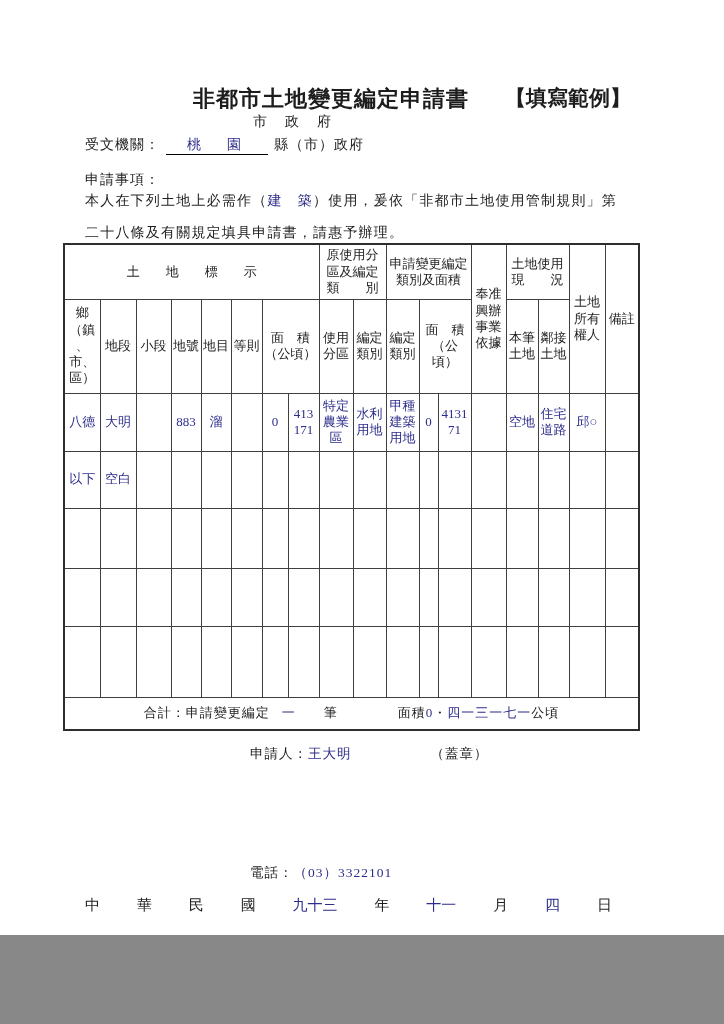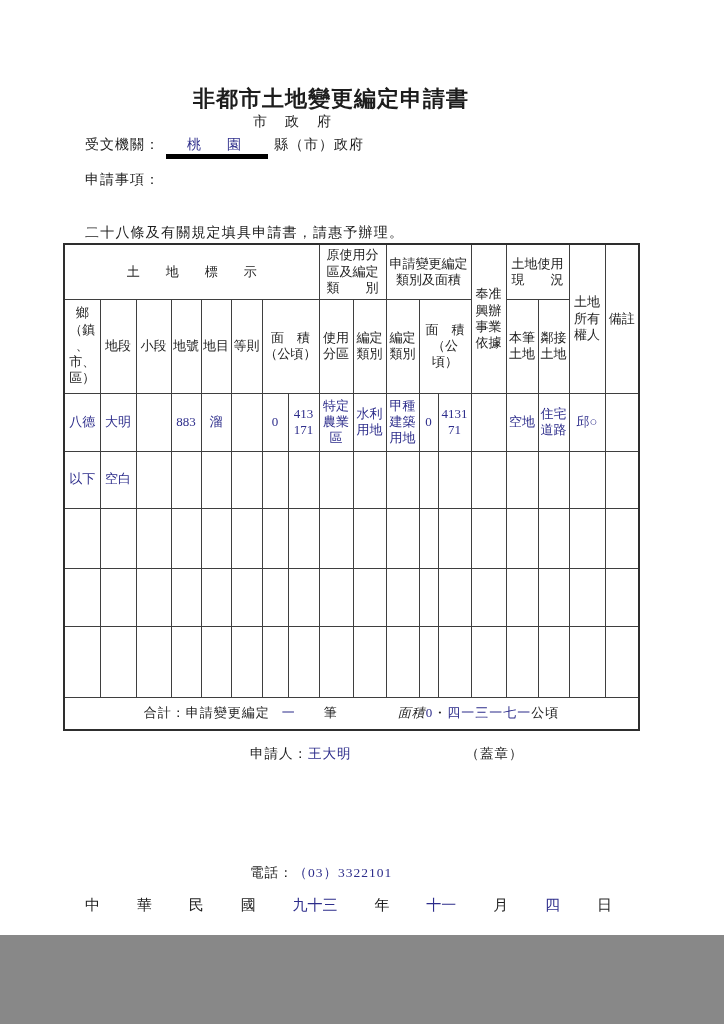--- a/index.html
+++ b/index.html
@@ -10,21 +10,21 @@
   }
   .abs{position:absolute;}
   .blue{color:#2d2d8b;}
   .ml{white-space:pre-line;}
   
   .title{left:193px; top:84px; font-size:22px; font-weight:bold; letter-spacing:1px;}
   .title-tag{left:505px; top:84px; font-size:21px; font-weight:bold;}
   .gov-line{left:253px; top:113px; font-size:14px; letter-spacing:2px;}
   .recipient{left:85px; top:136px; font-size:14px; letter-spacing:1px;}
   .blank-line{
-    display:inline-block; width:102px; border-bottom:5px solid #000000;
+    display:inline-block; width:102px; border-bottom:1px solid #000000;
     text-align:center; letter-spacing:6px; margin:0 6px;
   }
   .apply-head{left:85px; top:171px; font-size:14px; letter-spacing:1px;text-align:center;}
   .para1{left:85px; top:192px; font-size:14px; letter-spacing:1.2px;}
   .para2{left:85px; top:224px; font-size:14px; letter-spacing:1.2px;}
   
   table.land{
     position:absolute; left:63px; top:243px; width:575px;
     border-collapse:collapse; table-layout:fixed; border:2px solid #2e2e2e;
   }
@@ -34,47 +34,51 @@
   }
   td.grp{font-size:13px;}
   td.hdr{font-size:12.5px;}
   td.township{text-align:left; padding-left:3px; font-size:12px; line-height:18px;}
   td.approval{line-height:33px;}
   td.owner-col{line-height:17px;}
   td.sd-light{border-right:1px solid #bcbcbc;}
   td.sd-dark{border-right:1px solid #3f3f3f;}
   td.val{color:#2d2d8b;}
   td.total-cell{text-align:left; padding:4px 0 4px 8px; font-size:13.5px; letter-spacing:1px;}
-  .sp-s{margin-left:12px;} .sp-m{margin-left:28px;} .sp-l{margin-left:60px;font-style:italic;}
+  .sp-s{margin-left:12px;} .sp-m{margin-left:28px;} .sp-l{margin-left:60px;}
   
   .f-line{font-size:13.5px; letter-spacing:1px;}
   .applicant{left:250px; top:745px;}
-  .seal{margin-left:114px;}
+  .seal{margin-left:79px;}
   .idline{left:250px; top:785px;}
   .addr{left:250px; top:825px;}
   .phone{left:250px; top:864px;}
   .date-line{
     left:85px; top:896px; width:527px; display:flex;
     justify-content:space-between; font-size:15px;
   }
 </style>
 </head>
 <body>
 
 <div class="page">
 
   <div class="abs title">非都市土地變更編定申請書</div>
+  <div class="abs title-tag">【填寫範例】</div>
 
   <div class="abs gov-line">市　政　府</div>
 
   <div class="abs recipient">
     <span>受文機關：</span><span class="blank-line blue">桃　園</span><span>縣（市）政府</span>
   </div>
 
   <div class="abs apply-head">申請事項：</div>
+  <div class="abs para1">
+    <span>本人在下列土地上必需作（</span><span class="blue">建　築</span><span>）使用，爰依「非都市土地使用管制規則」第</span>
+  </div>
   <div class="abs para2">二十八條及有關規定填具申請書，請惠予辦理。</div>
 
   <table class="land">
     <colgroup>
       <col style="width:36px">
         <col style="width:36px">
         <col style="width:35px">
       <col style="width:30px">
         <col style="width:30px">
         <col style="width:31px">

